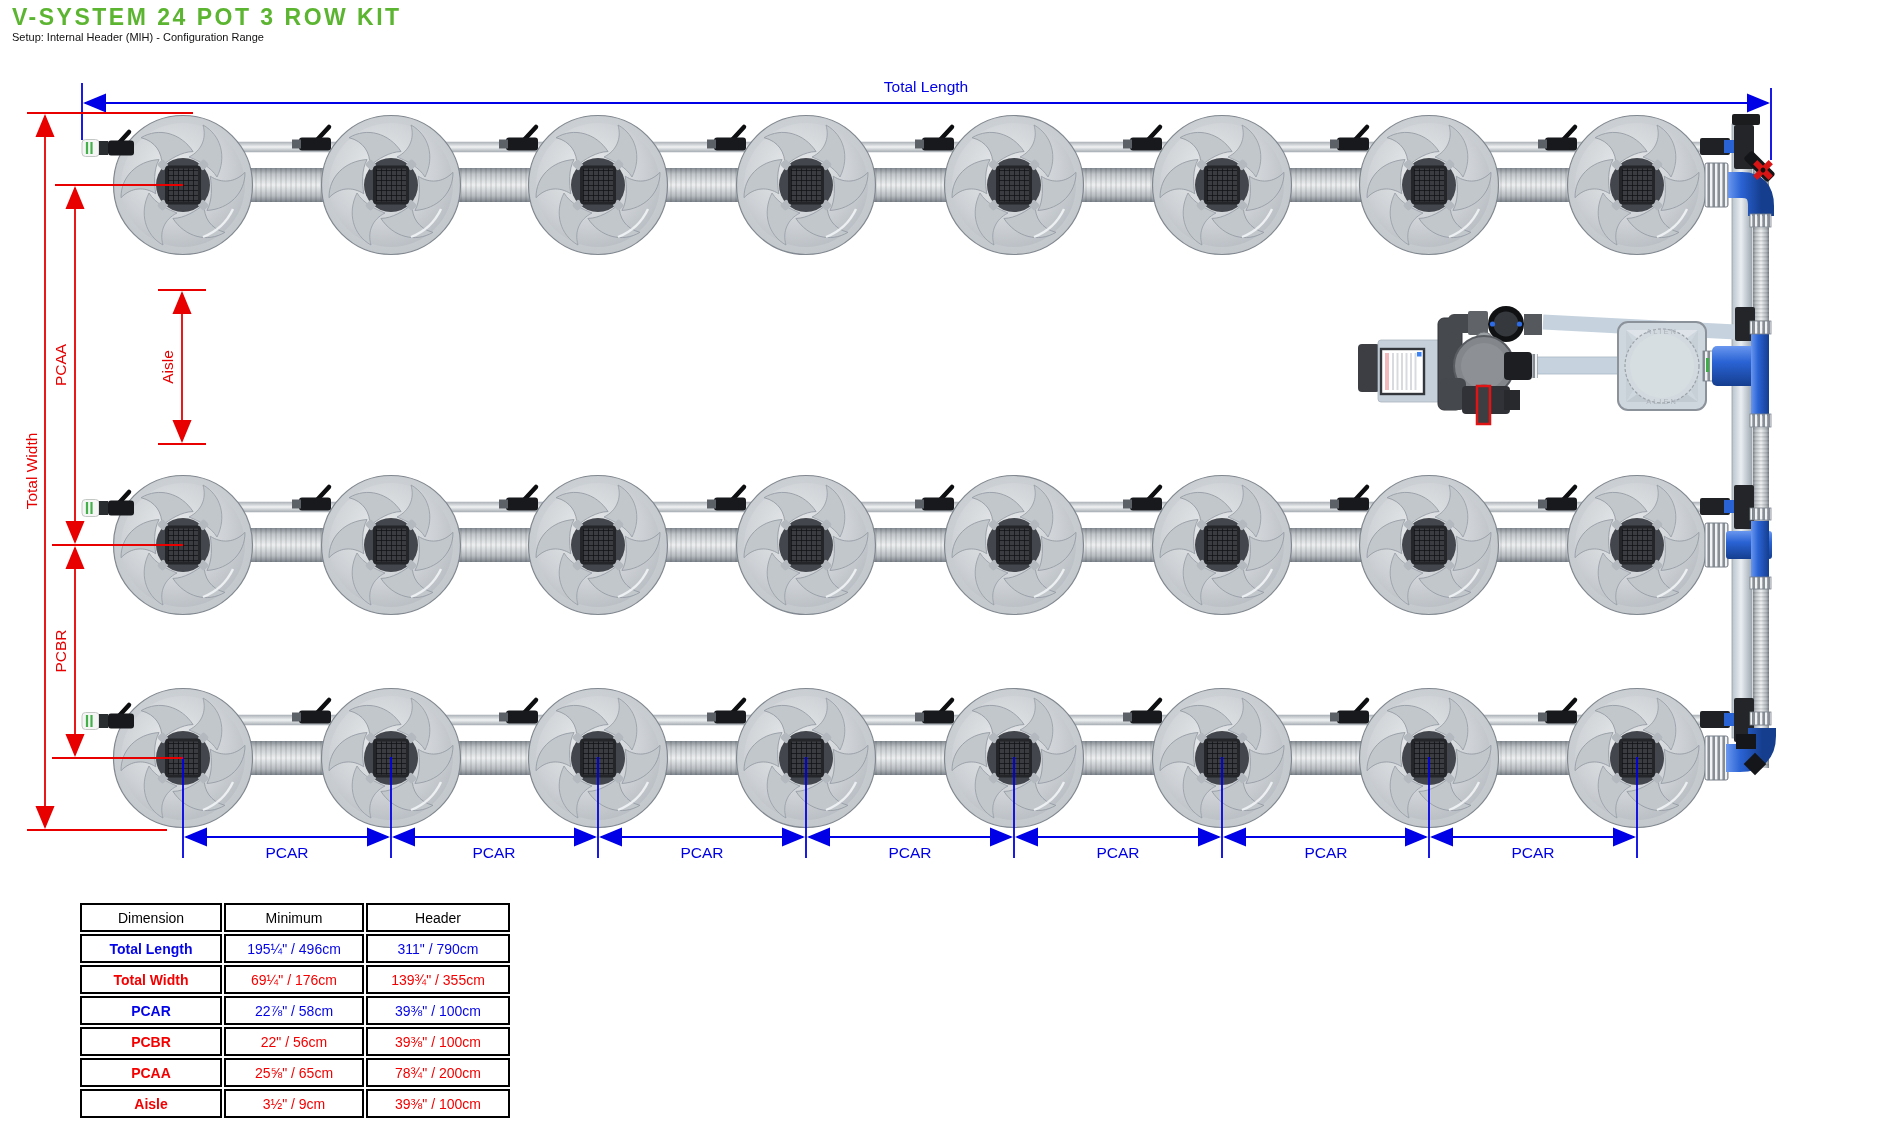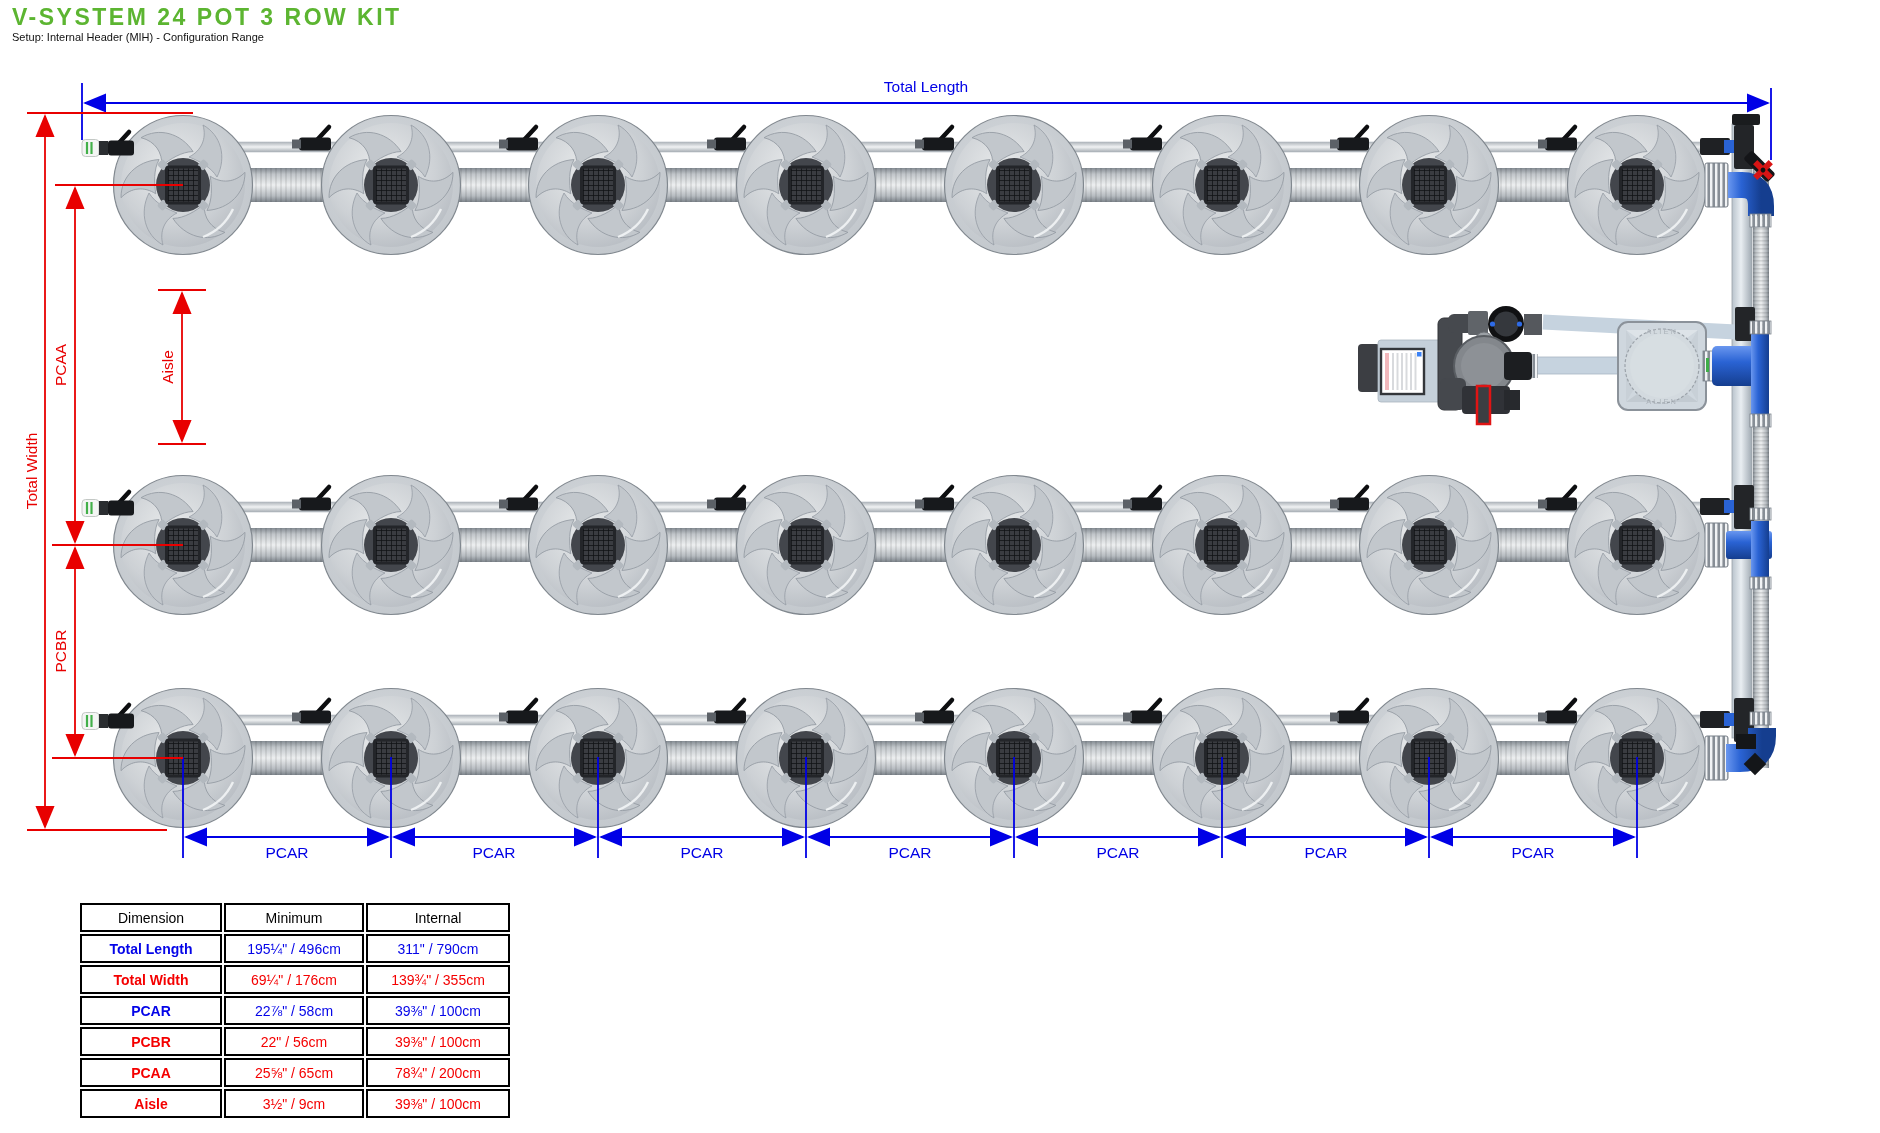--- a/index.html
+++ b/index.html
@@ -363,21 +363,21 @@
       <text transform="rotate(-90 173 367)" x="173" y="367" text-anchor="middle" class="dimtxt red">Aisle</text>
     </g>
   </svg>
 
   <div id="tablewrap">
     <table class="dim">
       <tbody>
           <tr>
         <td class="h">Dimension</td>
         <td class="h min">Minimum</td>
-        <td class="h max">Internal</td>
+        <td class="h max">Header</td>
       </tr>
       <tr>
         <td class="lbl c-blue">Total Length</td>
         <td class="c-blue min">195¼" / 496cm</td>
         <td class="c-blue max">311" / 790cm</td>
       </tr>
       <tr>
         <td class="lbl c-red">Total Width</td>
         <td class="c-red min">69¼" / 176cm</td>
         <td class="c-red max">139¾" / 355cm</td>

